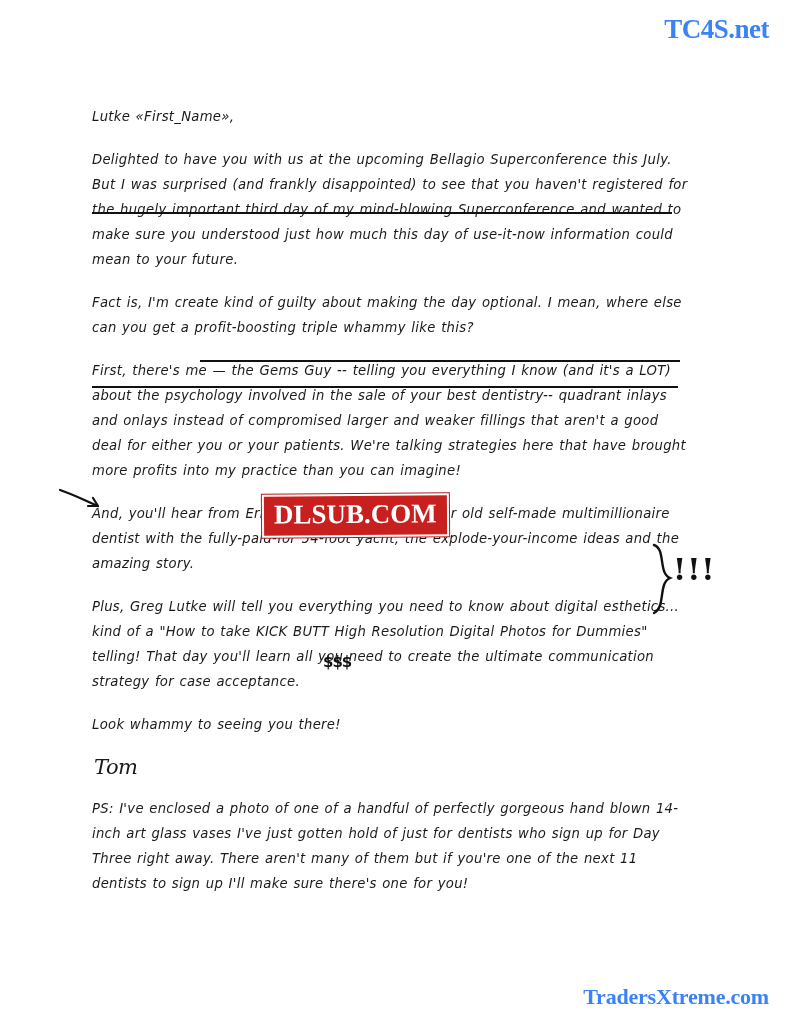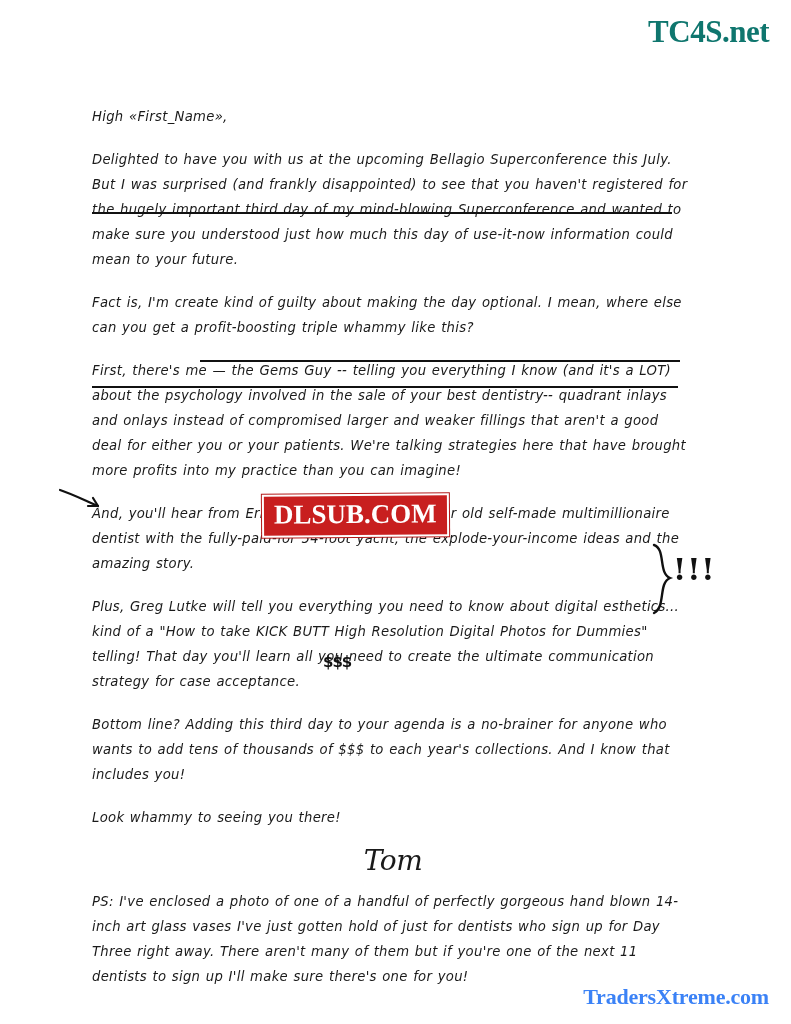--- a/index.html
+++ b/index.html
@@ -17,22 +17,22 @@
     background: #ffffff;
     overflow: hidden;
   }
   
   .wm-top {
     position: absolute;
     top: 14px;
     right: 22px;
     font-family: "Liberation Serif", serif;
     font-weight: bold;
-    font-size: 31px;
-    color: #0f766e;
+    font-size: 27px;
+    color: #3b82f6;
     letter-spacing: -0.5px;
   }
   .wm-bottom {
     position: absolute;
     bottom: 14px;
     right: 22px;
     font-family: "Liberation Serif", serif;
     font-weight: bold;
     font-size: 22px;
     color: #3b82f6;
@@ -71,24 +71,23 @@
   }
   .para {
     font-style: italic;
     letter-spacing: 0.3px;
     word-spacing: 1px;
   }
   .salutation { margin-bottom: 20px; }
   .sig {
     font-family: "DejaVu Serif", serif;
     font-style: italic;
-    font-size: 28px;
+    font-size: 21px;
     margin: 4px 0 16px 2px;
     letter-spacing: -0.5px;
-    text-align: center;
   }
   .warm { margin-bottom: 6px; }
   .ps { margin-top: 0; }
 
   
   .ink-arrow {
     position: absolute;
     left: 58px;
     top: 486px;
     width: 44px;
@@ -147,27 +146,26 @@
   }
 </style>
 </head>
 <body>
 
 <div class="page">
 
   <div class="wm-top">TC4S.net</div>
 
   <div class="letter">
-    <p class="para salutation">High «First_Name»,</p>
+    <p class="para salutation">Lutke «First_Name»,</p>
     <p class="para">Delighted to have you with us at the upcoming Bellagio Superconference this July.  But I was surprised (and frankly disappointed) to see that you haven't registered for the hugely important third day of my mind-blowing Superconference and wanted to make sure you understood just how much this day of use-it-now information could mean to your future.</p>
     <p class="para">Fact is, I'm create kind of guilty about making the day optional. I mean, where else can you get a profit-boosting triple whammy like this?</p>
     <p class="para">First, there's me — the Gems Guy -- telling you everything I know (and it's a LOT) about the psychology involved in the sale of your best dentistry-- quadrant inlays and onlays instead of compromised larger and weaker fillings that aren't a good deal for either you or your patients. We're talking strategies here that have brought more profits into my practice than you can imagine!</p>
     <p class="para">And, you'll hear from Eric Mandelbaum, the 39-year old self-made multimillionaire dentist with the fully-paid-for 54-foot yacht, the explode-your-income ideas and the amazing story.</p>
     <p class="para">Plus, Greg Lutke will tell you everything you need to know about digital esthetics... kind of a "How to take KICK BUTT High Resolution Digital Photos for Dummies" telling!  That day you'll learn all you need to create the ultimate communication strategy for case acceptance.</p>
-    <p class="para">Bottom line? Adding this third day to your agenda is a no-brainer for anyone who wants to add tens of thousands of $$$ to each year's collections. And I know that includes you!</p>
     <p class="para">Look whammy to seeing you there!</p>
     <div class="sig">Tom</div>
     <p class="para ps">PS: I've enclosed a photo of one of a handful of perfectly gorgeous hand blown 14-inch art glass vases I've just gotten hold of just for dentists who sign up for Day Three right away. There aren't many of them but if you're one of the next 11 dentists to sign up I'll make sure there's one for you!</p>
   </div>
 
   <div class="strike-1"></div>
   <div class="strike-2"></div>
   <div class="strike-3"></div>
 
   <svg class="ink-arrow" viewBox="0 0 44 26">

